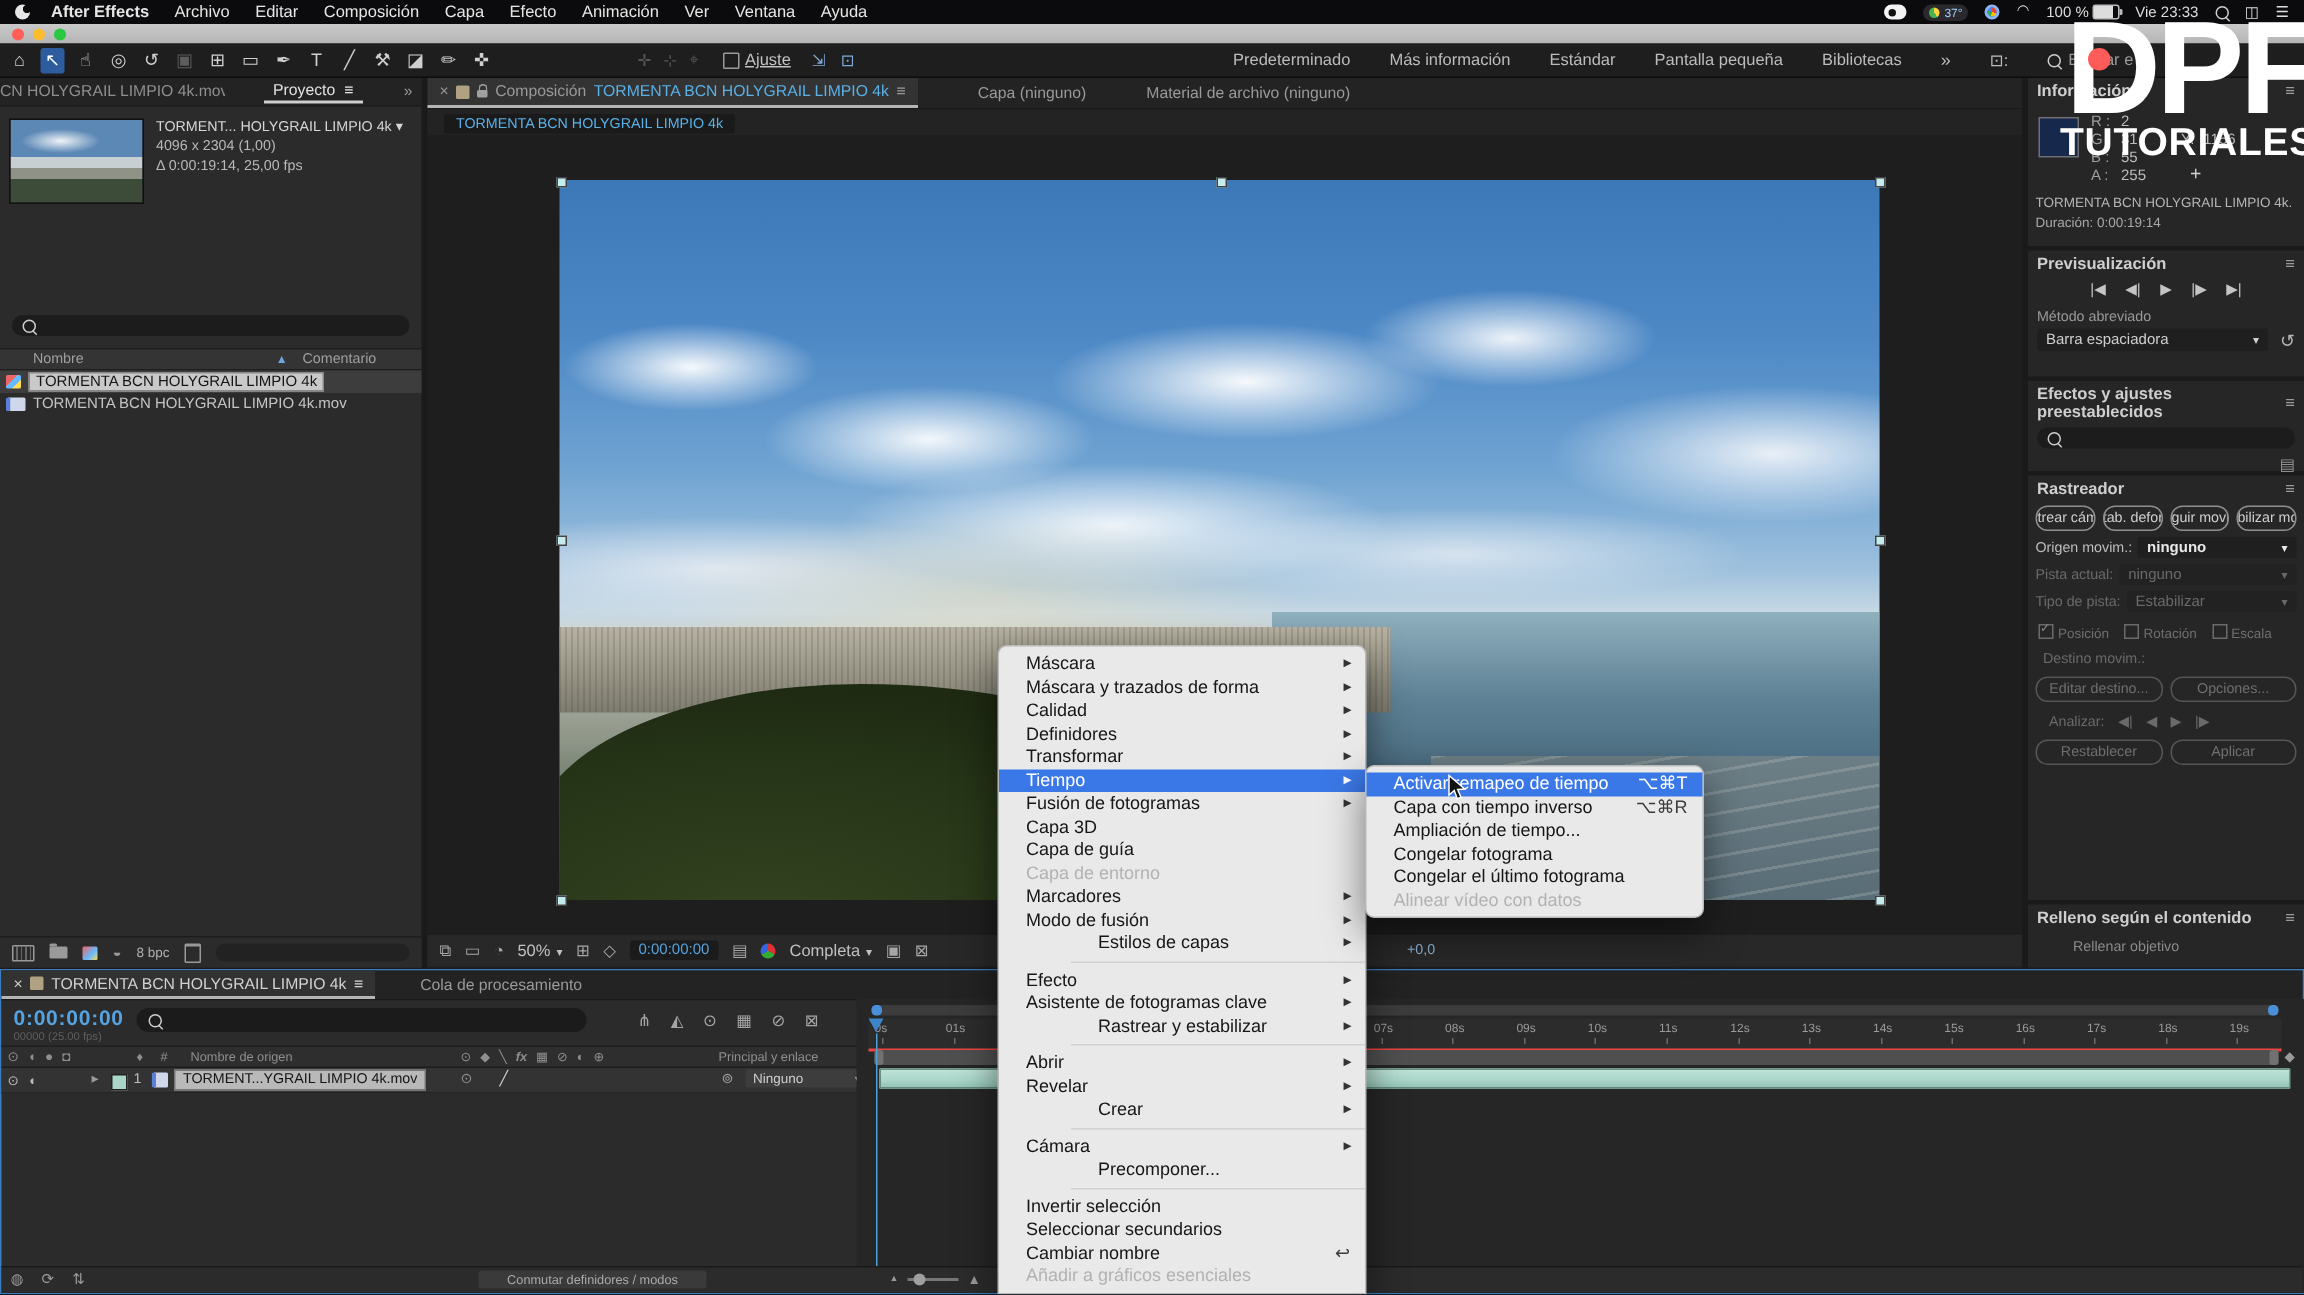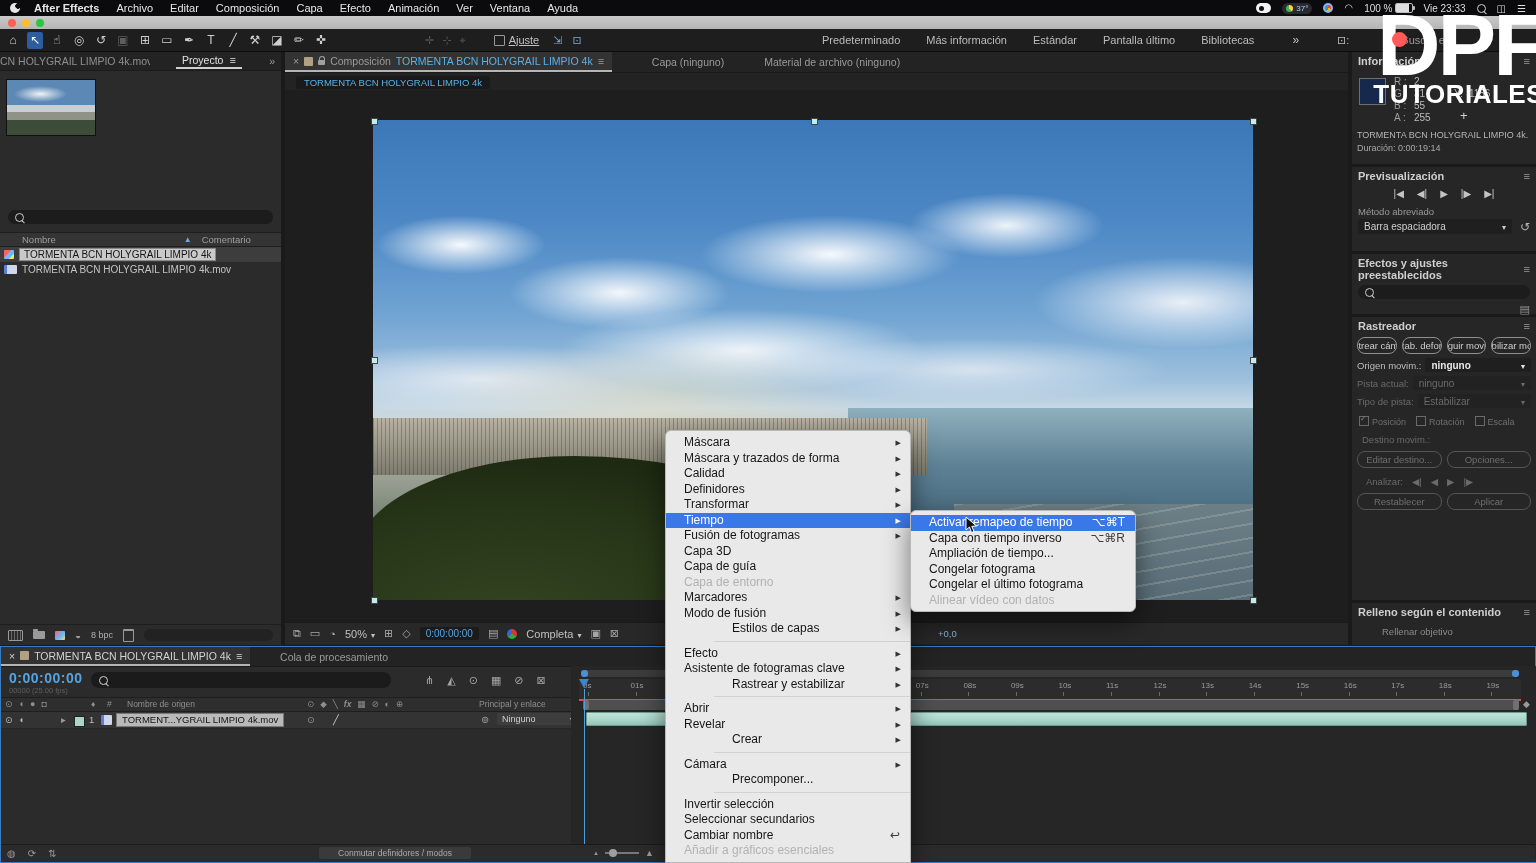--- a/index.html
+++ b/index.html
@@ -35,24 +35,24 @@
   .tb-title{position:absolute;left:0;right:0;text-align:center;}
   
   .apptoolbar{position:absolute;left:0;top:29px;width:1536px;height:23px;background:#1e1e1e;border-bottom:1px solid #0c0c0c;
               display:flex;align-items:center;box-sizing:border-box;}
   .tools{display:flex;align-items:center;gap:6px;padding-left:5px;}
   .tool{width:16px;height:17px;display:flex;align-items:center;justify-content:center;font-size:12px;color:#cfcfcf;border-radius:2px;}
   .tool.active{background:#2d5d9e;color:#fff;}
   .tool.dim{color:#5d5d5d;}
   .tool-gap{width:96px;}
   .dim-tools{display:flex;gap:8px;color:#555;font-size:11px;}
-  .ajuste-wrap{display:flex;align-items:center;gap:4px;margin-left:28px;color:#c2c2c2;text-decoration:underline;}
+  .ajuste-wrap{display:flex;align-items:center;gap:4px;margin-left:16px;color:#c2c2c2;text-decoration:underline;}
   .chk{width:9px;height:9px;border:1px solid #9a9a9a;border-radius:1px;background:transparent;}
   .after-ajuste{display:flex;gap:10px;margin-left:14px;color:#7fa7d6;font-size:11px;}
-  .workspaces{position:absolute;left:822px;top:0;height:22px;display:flex;align-items:center;gap:38px;color:#bcbcbc;font-size:11px;}
+  .workspaces{position:absolute;left:822px;top:0;height:22px;display:flex;align-items:center;gap:26px;color:#bcbcbc;font-size:11px;}
   .ws-more{color:#bcbcbc;font-size:12px;}
   .ws-switch{font-size:11px;color:#bcbcbc;}
   .ws-search{display:flex;align-items:center;gap:5px;color:#9a9a9a;}
   
   .panel{position:absolute;background:#2a2a2a;}
   .ic-menu::before{content:"≡";}
   .ic-chev::before{content:"▾";font-size:8px;}
   .hdr{display:flex;align-items:center;justify-content:space-between;padding:3px 6px 2px 6px;color:#cfcfcf;font-weight:bold;font-size:11px;}
   .hdr .ic-menu{color:#9a9a9a;font-weight:normal;}
   
@@ -318,21 +318,21 @@
     </div>
     <div class="after-ajuste">
       <span>⇲</span>
       <span>⊡</span>
     </div>
     <div class="workspaces">
       <div style="display:flex;gap:26px;">
           <span class="ws-item">Predeterminado</span>
           <span class="ws-item">Más información</span>
           <span class="ws-item">Estándar</span>
-          <span class="ws-item">Pantalla último</span>
+          <span class="ws-item">Pantalla pequeña</span>
           <span class="ws-item">Bibliotecas</span>
         </div>
       <span class="ws-more">»</span>
       <span class="ws-switch">⊡:</span>
       <span class="ws-search">
           <span class="mag"></span>
           <span>Buscar e</span>
         </span>
     </div>
   </div>
@@ -341,20 +341,25 @@
     <div class="ptabs">
       <span class="ptab-left">CN HOLYGRAIL LIMPIO 4k.mov</span>
       <span class="ptab-active">
           <span>Proyecto</span>
           <span class="ic-menu"></span>
         </span>
       <span class="chev-r">»</span>
     </div>
     <div class="pv">
       <div class="thumb"></div>
+      <div class="pv-meta">
+        <div class="pv-title">TORMENT... HOLYGRAIL LIMPIO 4k ▾</div>
+        <div>4096 x 2304 (1,00)</div>
+        <div>Δ 0:00:19:14, 25,00 fps</div>
+      </div>
     </div>
     <div class="psearch">
         <span class="mag"></span>
       </div>
     <div class="pcols">
       <span class="pcol-name">Nombre</span>
       <span class="sortarrow">▲</span>
       <span class="pcol-comment">Comentario</span>
     </div>
     <div>

